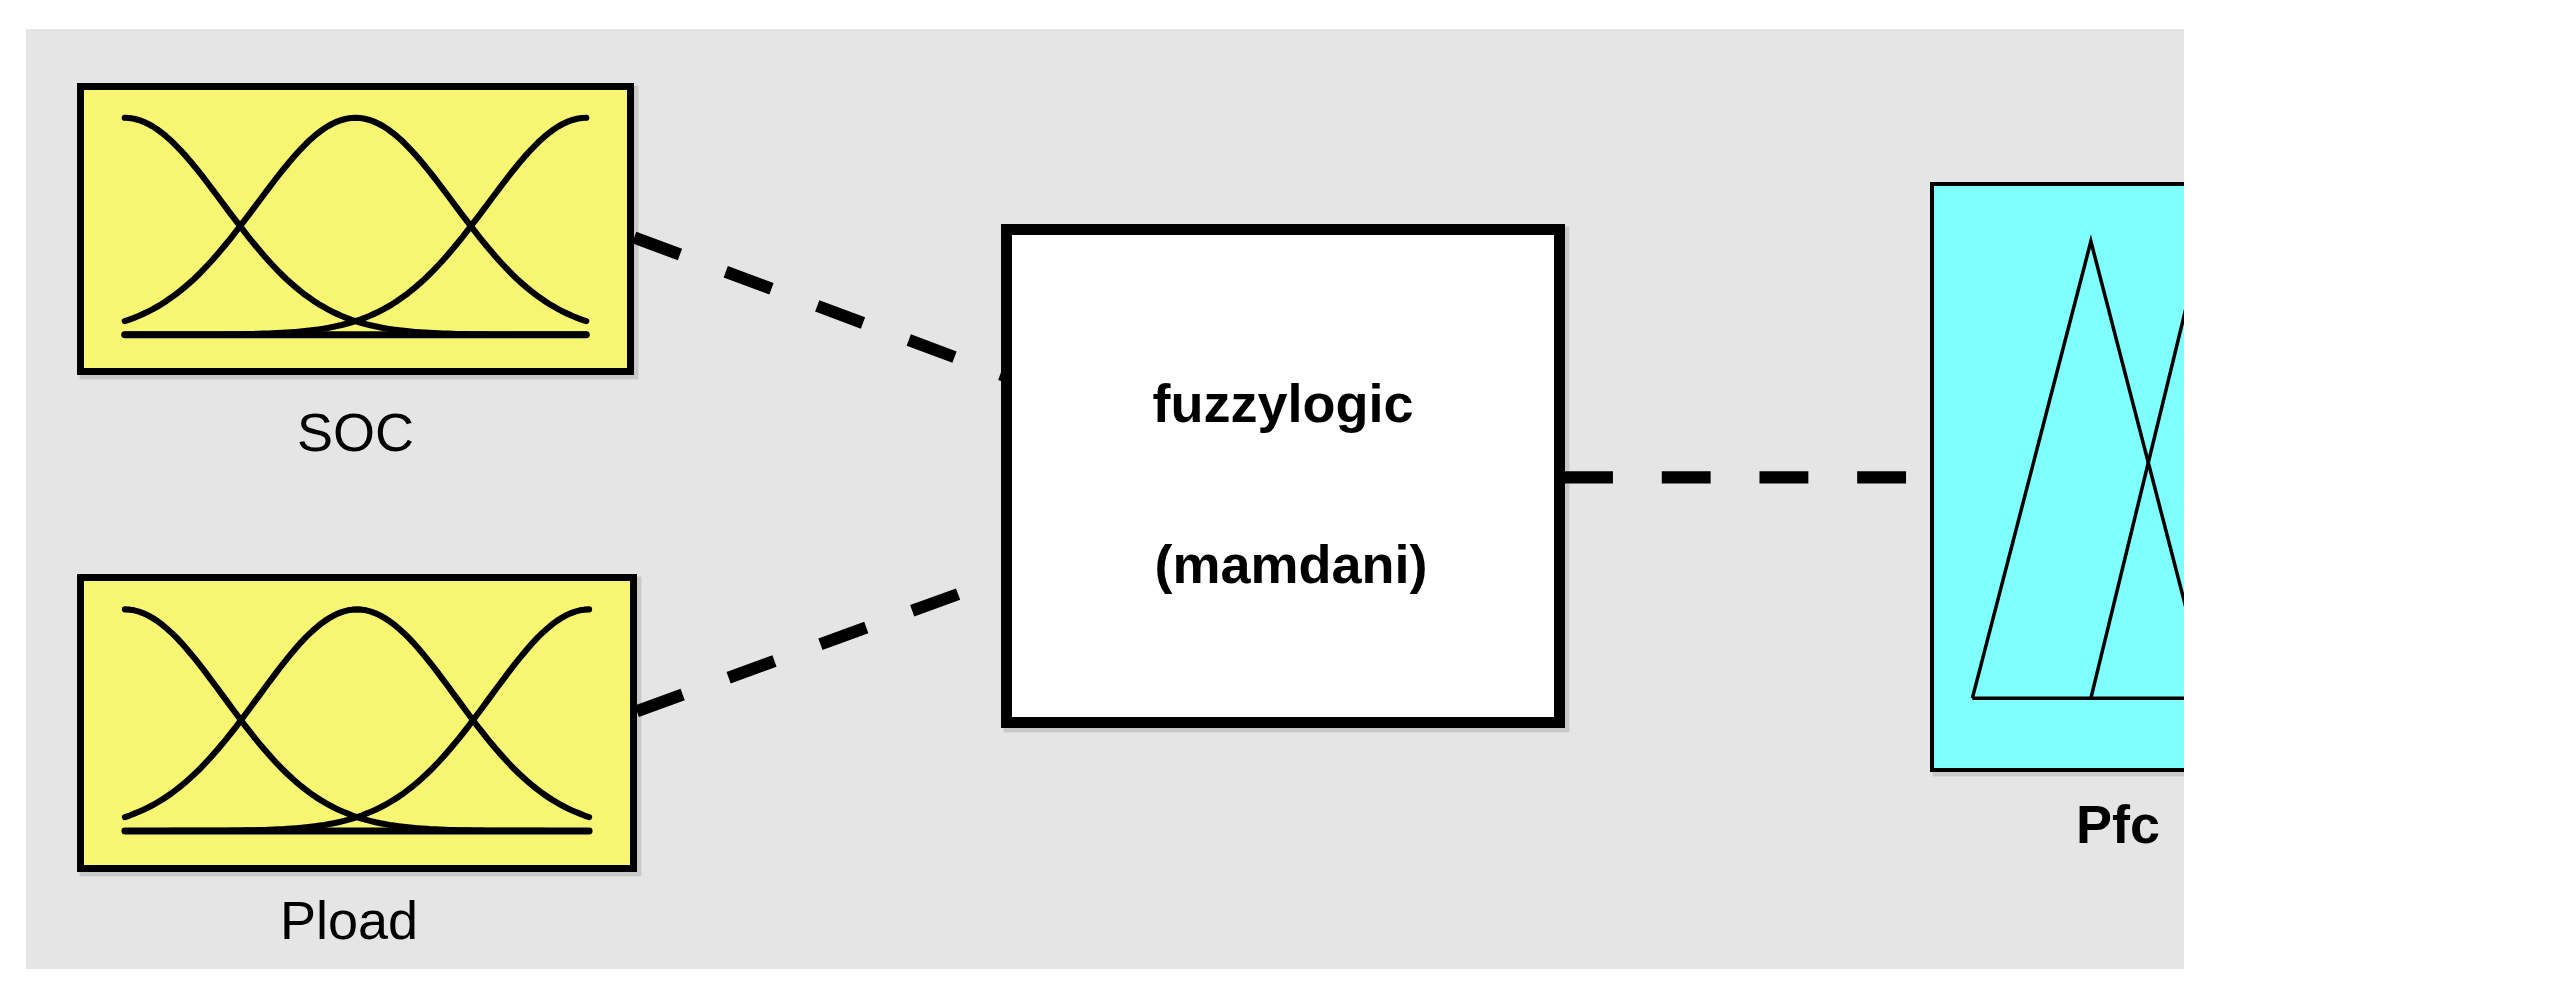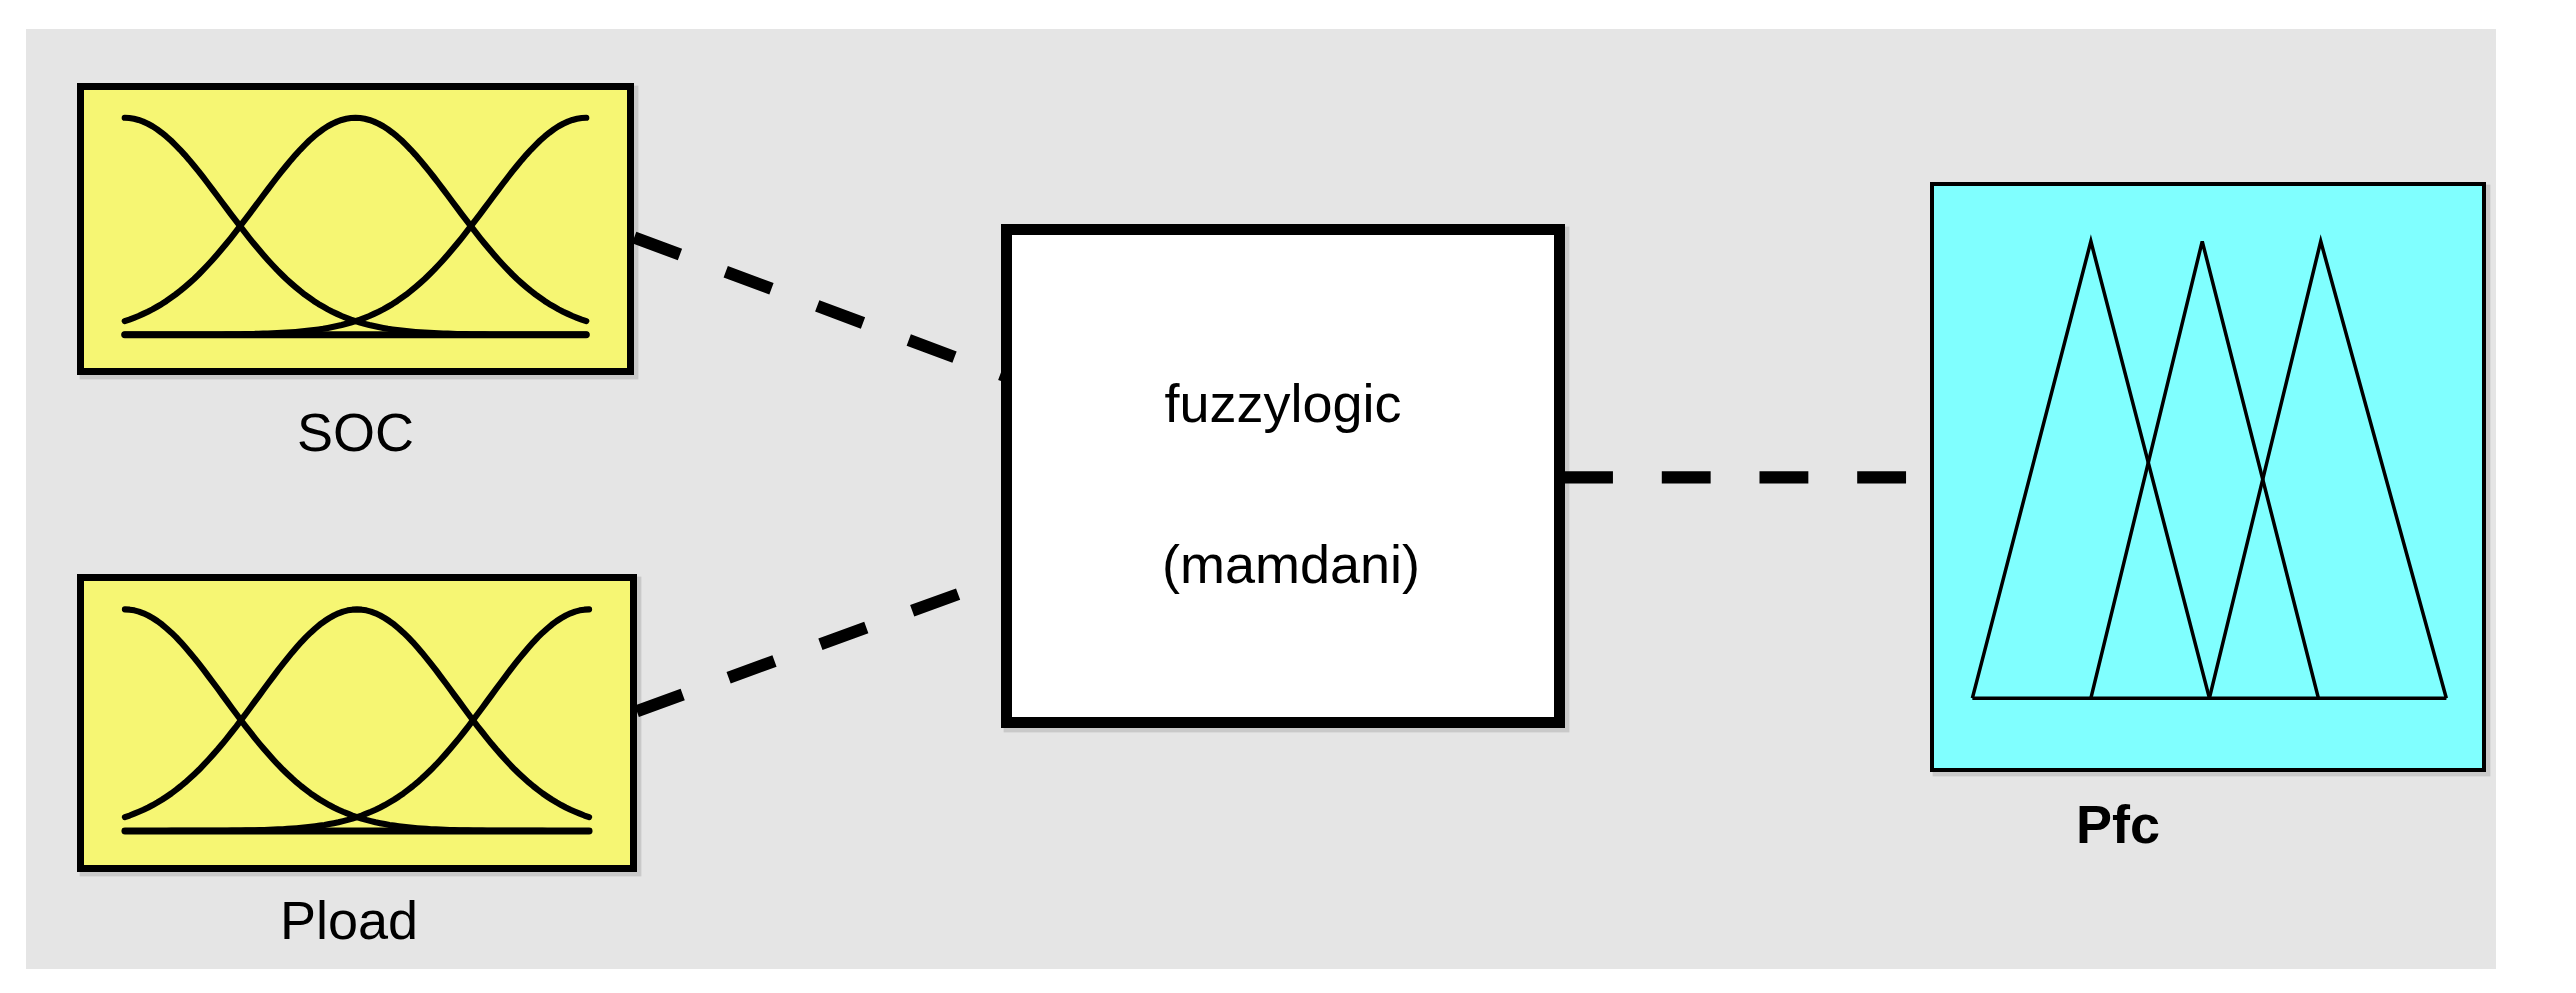--- a/index.html
+++ b/index.html
@@ -1,29 +1,29 @@
 <!DOCTYPE html>
 <html style="font-size:14px"><head>
 <meta charset="utf-8">
 <style>
   html,body{margin:0;padding:0;background:#ffffff;}
   body{font-family:"Liberation Sans", sans-serif;}
-  #canvas{position:relative;width:2496px;height:994px;background:#ffffff;overflow:hidden;}
+  #canvas{position:relative;width:2184px;height:994px;background:#ffffff;overflow:hidden;}
   .panel{position:absolute;left:26px;top:29px;width:2519px;height:940px;}
   .node{position:absolute;box-sizing:border-box;border:7px solid #000;box-shadow:3.5px 3.5px 0 0.9px rgba(0,0,0,0.12);}
   .node svg{display:block;width:100%;height:100%;}
   #node-soc{left:77px;top:83px;width:557px;height:292px;}
   #node-pload{left:77px;top:574px;width:560px;height:298px;}
   #node-system{left:1001px;top:224px;width:564px;height:504px;border-width:11.3px;}
   #node-pfc{left:1930px;top:182px;width:556px;height:590px;border-width:4.4px;}
   .diagram-label{position:absolute;text-align:center;font-size:54px;line-height:54px;color:#000;}
   #label-soc{left:77px;top:405px;width:557px;}
   #label-pload{left:69px;top:893px;width:560px;}
   #label-pfc{left:1840px;top:797px;width:556px;font-weight:bold;}
-  .sys-text{position:absolute;left:1001px;width:564px;text-align:center;font-size:54px;line-height:54px;color:#000;}
+  .sys-text{position:absolute;left:1001px;width:564px;text-align:center;font-size:54px;line-height:54px;color:#000;font-weight:bold;}
   #sys-line1{top:376px;}
   #sys-line2{top:537px;margin-left:8px;}
   #connectors{position:absolute;left:0;top:0;width:2576px;height:994px;pointer-events:none;}
   #connectors line{stroke:#000;stroke-width:14;stroke-dasharray:56 56;}
   .mf-curve{fill:none;stroke:#000;stroke-width:7;stroke-linejoin:round;stroke-linecap:round;}
   .mf-base{stroke:#000;stroke-width:8;stroke-linecap:round;}
   .mf-tri{fill:none;stroke:#000;stroke-width:4;stroke-linejoin:miter;}
   .mf-base-thin{stroke:#000;stroke-width:4;}
 </style>
 </head>

